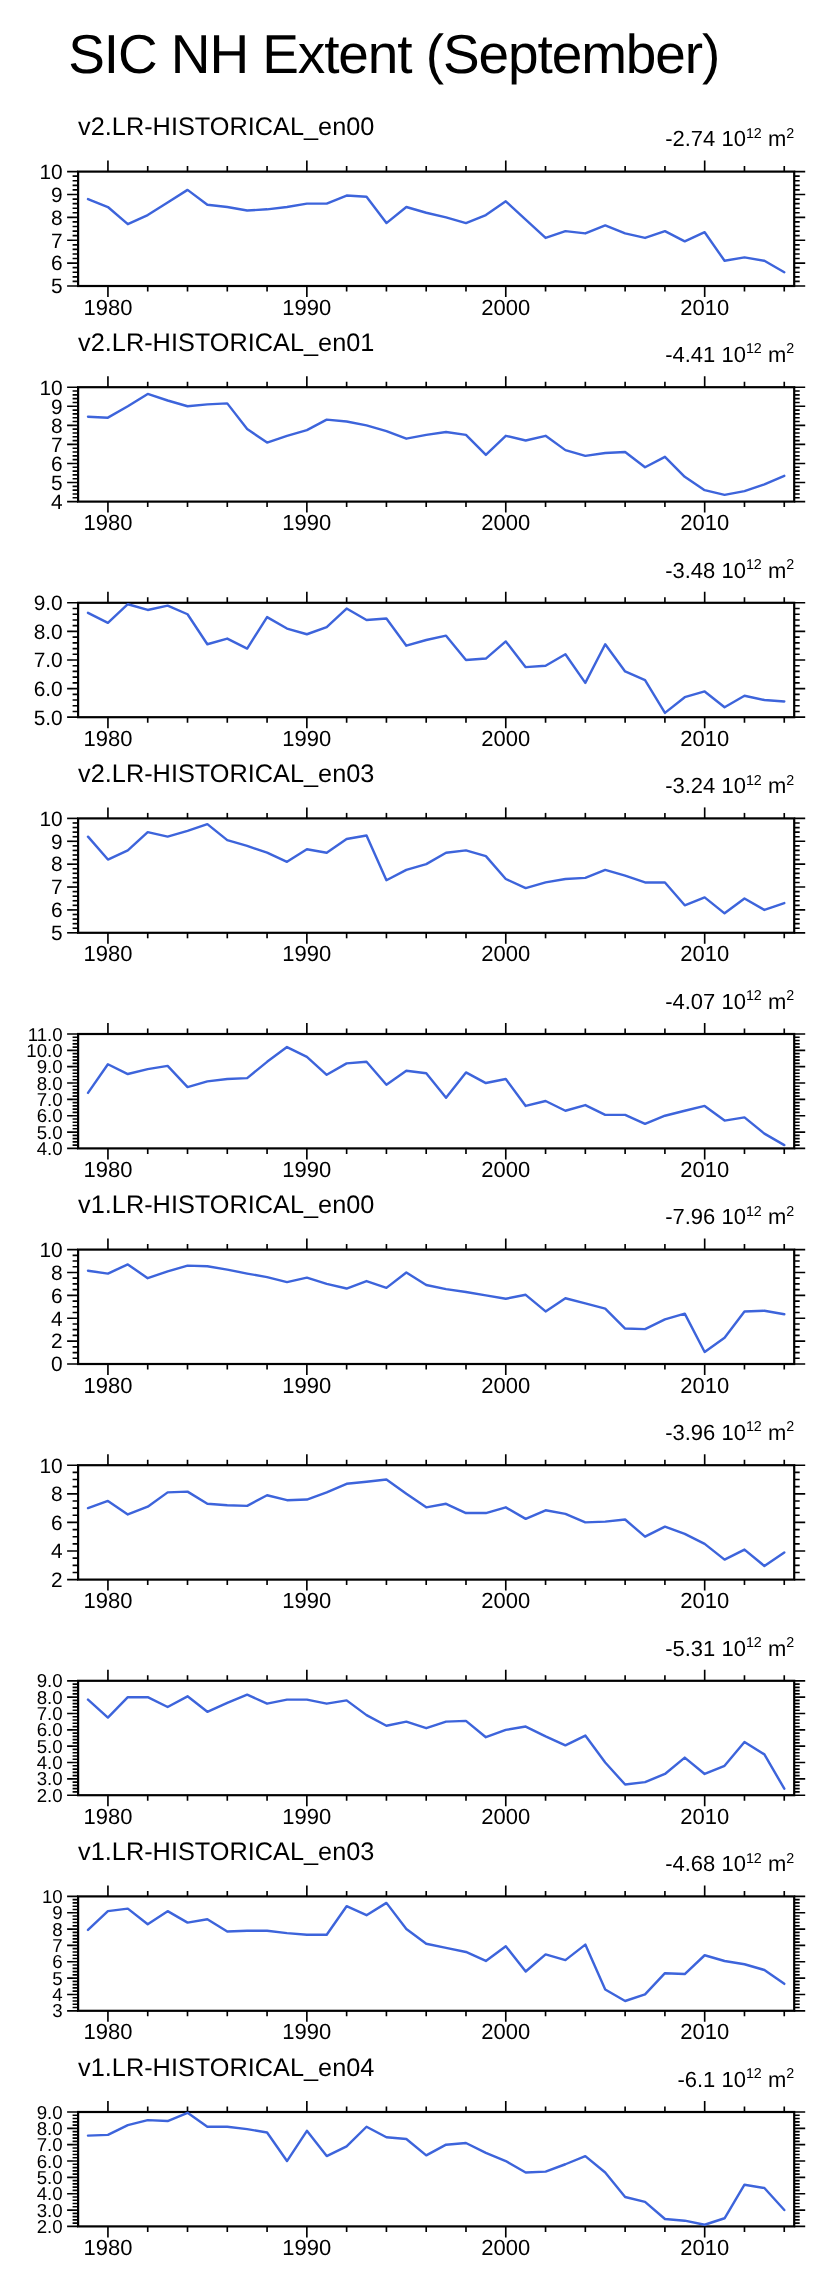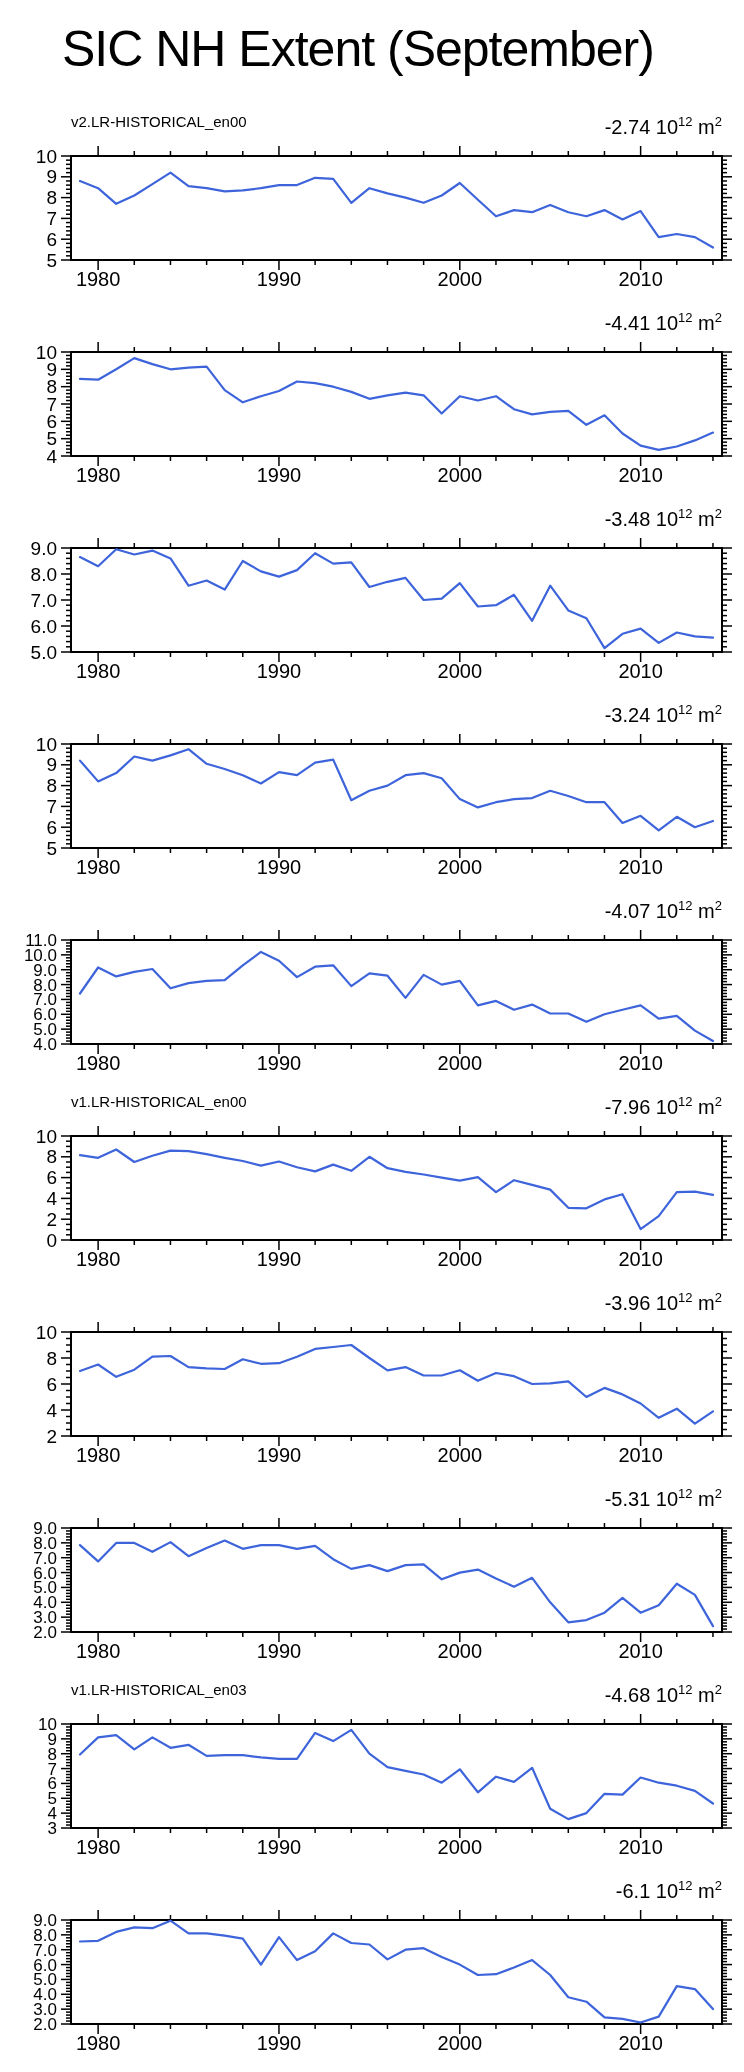--- a/index.html
+++ b/index.html
@@ -26,22 +26,22 @@
     white-space: nowrap;
   }
   .panel {
     position: relative;
     width: 744px;
     height: 196px;
   }
   .panel-title {
     position: absolute;
     left: 71px;
-    top: 17px;
-    font-size: 15px;
+    top: 6px;
+    font-size: 23px;
     white-space: nowrap;
   }
   .panel-annotation {
     position: absolute;
     right: 22px;
     top: 20px;
     font-size: 20px;
     white-space: nowrap;
   }
   .panel-annotation sup {
@@ -290,20 +290,21 @@
             <text x="57" y="170.65" text-anchor="end" font-size="19" fill="#000000" class="tick-label">4</text>
           </g>
           <g>
             <text x="98.125" y="190" text-anchor="middle" font-size="20" fill="#000000" class="tick-label">1980</text>
             <text x="278.9583333333333" y="190" text-anchor="middle" font-size="20" fill="#000000" class="tick-label">1990</text>
             <text x="459.7916666666667" y="190" text-anchor="middle" font-size="20" fill="#000000" class="tick-label">2000</text>
             <text x="640.625" y="190" text-anchor="middle" font-size="20" fill="#000000" class="tick-label">2010</text>
           </g>
           <polyline points="80.0,86.9 98.1,87.7 116.2,77.3 134.3,66.1 152.4,72.1 170.5,77.3 188.5,75.6 206.6,74.7 224.7,98.1 242.8,110.3 260.9,104.2 279.0,99.0 297.0,89.5 315.1,91.2 333.2,94.7 351.3,99.9 369.4,106.8 387.5,103.3 405.5,100.7 423.6,103.3 441.7,121.5 459.8,104.2 477.9,108.5 496.0,104.2 514.0,117.2 532.1,122.4 550.2,119.8 568.3,118.9 586.4,132.8 604.5,123.3 622.5,141.5 640.6,153.6 658.7,157.9 676.8,154.5 694.9,148.4 713.0,140.6" fill="none" stroke="#3D64DB" stroke-width="2.2" stroke-linejoin="round" stroke-linecap="round"></polyline>
         </svg>
+        <div class="panel-title">v2.LR-HISTORICAL_en01</div>
         <div class="panel-annotation"><span>-4.41 10</span><sup>12</sup><span> m</span><sup>2</sup></div>
       </div>
       <div class="panel">
         <svg width="744" height="196" viewBox="0 0 744 196" class="chart-svg">
           <rect x="71" y="60" width="651" height="104" fill="none" stroke="#000000" stroke-width="2"></rect>
           <g>
             <line x1="98.125" y1="60" x2="98.125" y2="50" stroke="#000000" stroke-width="1.5"></line>
             <line x1="98.125" y1="164" x2="98.125" y2="174" stroke="#000000" stroke-width="1.5"></line>
             <line x1="278.9583333333333" y1="60" x2="278.9583333333333" y2="50" stroke="#000000" stroke-width="1.5"></line>
             <line x1="278.9583333333333" y1="164" x2="278.9583333333333" y2="174" stroke="#000000" stroke-width="1.5"></line>
@@ -501,20 +502,21 @@
             <text x="57" y="170.65" text-anchor="end" font-size="19" fill="#000000" class="tick-label">5</text>
           </g>
           <g>
             <text x="98.125" y="190" text-anchor="middle" font-size="20" fill="#000000" class="tick-label">1980</text>
             <text x="278.9583333333333" y="190" text-anchor="middle" font-size="20" fill="#000000" class="tick-label">1990</text>
             <text x="459.7916666666667" y="190" text-anchor="middle" font-size="20" fill="#000000" class="tick-label">2000</text>
             <text x="640.625" y="190" text-anchor="middle" font-size="20" fill="#000000" class="tick-label">2010</text>
           </g>
           <polyline points="80.0,76.6 98.1,97.4 116.2,89.1 134.3,72.5 152.4,76.6 170.5,71.4 188.5,65.2 206.6,79.8 224.7,85.0 242.8,91.2 260.9,99.5 279.0,88.1 297.0,91.2 315.1,78.7 333.2,75.6 351.3,116.2 369.4,106.8 387.5,101.6 405.5,91.2 423.6,89.1 441.7,94.3 459.8,115.1 477.9,123.4 496.0,118.2 514.0,115.1 532.1,114.1 550.2,106.8 568.3,112.0 586.4,118.2 604.5,118.2 622.5,139.0 640.6,131.8 658.7,146.3 676.8,132.8 694.9,143.2 713.0,137.0" fill="none" stroke="#3D64DB" stroke-width="2.2" stroke-linejoin="round" stroke-linecap="round"></polyline>
         </svg>
+        <div class="panel-title">v2.LR-HISTORICAL_en03</div>
         <div class="panel-annotation"><span>-3.24 10</span><sup>12</sup><span> m</span><sup>2</sup></div>
       </div>
       <div class="panel">
         <svg width="744" height="196" viewBox="0 0 744 196" class="chart-svg">
           <rect x="71" y="60" width="651" height="104" fill="none" stroke="#000000" stroke-width="2"></rect>
           <g>
             <line x1="98.125" y1="60" x2="98.125" y2="50" stroke="#000000" stroke-width="1.5"></line>
             <line x1="98.125" y1="164" x2="98.125" y2="174" stroke="#000000" stroke-width="1.5"></line>
             <line x1="278.9583333333333" y1="60" x2="278.9583333333333" y2="50" stroke="#000000" stroke-width="1.5"></line>
             <line x1="278.9583333333333" y1="164" x2="278.9583333333333" y2="174" stroke="#000000" stroke-width="1.5"></line>
@@ -1228,16 +1230,17 @@
             <text x="57" y="169.95" text-anchor="end" font-size="17" fill="#000000" class="tick-label">2.0</text>
           </g>
           <g>
             <text x="98.125" y="190" text-anchor="middle" font-size="20" fill="#000000" class="tick-label">1980</text>
             <text x="278.9583333333333" y="190" text-anchor="middle" font-size="20" fill="#000000" class="tick-label">1990</text>
             <text x="459.7916666666667" y="190" text-anchor="middle" font-size="20" fill="#000000" class="tick-label">2000</text>
             <text x="640.625" y="190" text-anchor="middle" font-size="20" fill="#000000" class="tick-label">2010</text>
           </g>
           <polyline points="80.0,81.5 98.1,80.8 116.2,71.9 134.3,67.4 152.4,68.2 170.5,60.7 188.5,73.4 206.6,73.4 224.7,75.6 242.8,78.6 260.9,104.6 279.0,77.1 297.0,100.1 315.1,91.2 333.2,73.4 351.3,83.0 369.4,84.5 387.5,99.4 405.5,89.7 423.6,88.2 441.7,97.1 459.8,104.6 477.9,115.0 496.0,114.2 514.0,107.5 532.1,100.1 550.2,115.0 568.3,137.3 586.4,141.7 604.5,157.3 622.5,158.8 640.6,162.5 658.7,156.6 676.8,126.1 694.9,129.1 713.0,149.1" fill="none" stroke="#3D64DB" stroke-width="2.2" stroke-linejoin="round" stroke-linecap="round"></polyline>
         </svg>
+        <div class="panel-title">v1.LR-HISTORICAL_en04</div>
         <div class="panel-annotation"><span>-6.1 10</span><sup>12</sup><span> m</span><sup>2</sup></div>
       </div>
     </div>
 </div>
 
 </body></html>

